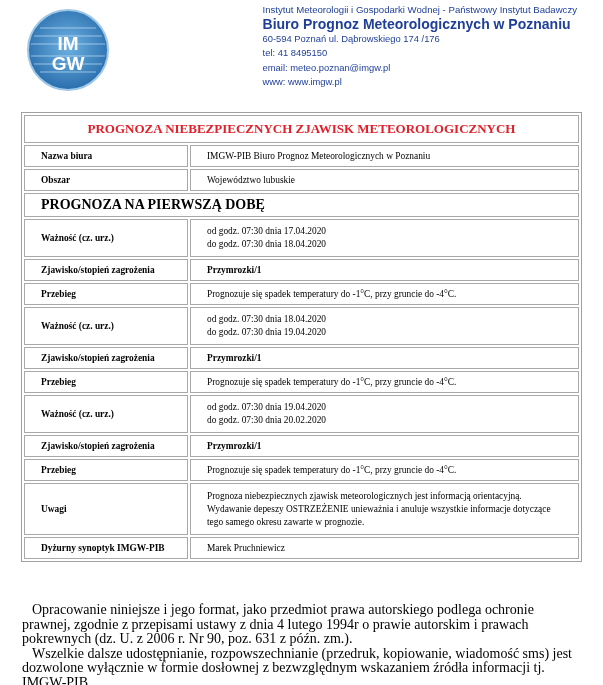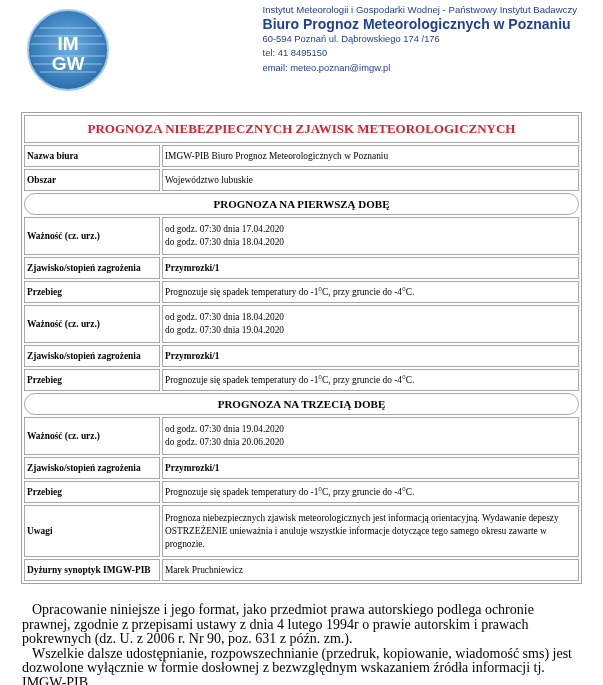--- a/index.html
+++ b/index.html
@@ -3,24 +3,24 @@
 <meta charset="utf-8">
 <style>
   html, body { margin: 0; padding: 0; background: #ffffff; }
   body { width: 603px; height: 685px; position: relative; overflow: hidden; font-family: "Liberation Serif", serif; color: #000; }
   .logo { position: absolute; left: 26px; top: 8px; width: 84px; height: 84px; }
   .org { position: absolute; right: 26px; top: 3px; text-align: left; font-family: "Liberation Sans", sans-serif; font-size: 9.4px; line-height: 14.4px; color: #1f3f99; }
   .org .bold { font-weight: bold; font-size: 14px; }
   .org .inst { font-size: 9.6px; }
   .frame { position: absolute; left: 21px; top: 112px; width: 559px; border: 1px solid #a0a0a0; }
   table.main { width: 100%; border-collapse: separate; border-spacing: 2px; font-size: 9.4px; }
-  table.main td { border: 1px solid #a9a9a9; padding: 3px 2px; vertical-align: middle; }
+  table.main td { border: 1px solid #a9a9a9; padding: 3px 16px; vertical-align: middle; }
   td.label { width: 130px; font-weight: bold; }
   td.title { text-align: center; color: #e0202a; font-weight: bold; font-size: 13px; height: 20px; padding: 3px; }
-  td.section { text-align: center; font-weight: bold; font-size: 11px; height: 14px; border-radius: 11px; }
+  td.section { font-weight: bold; font-size: 14px; height: 14px; }
   td.tall { height: 30px; line-height: 13px; }
   td.med { height: 14px; margin-left: 6px; }
   .footer { position: absolute; left: 22px; top: 603px; width: 558px; font-size: 14px; line-height: 14.6px; }
   .footer p { margin: 0; text-indent: 10px; }
 </style>
 </head>
 <body>
 
 <div class="logo">
   <svg width="84" height="84" viewBox="0 0 84 84">
@@ -43,20 +43,21 @@
     <text x="42" y="62" text-anchor="middle" font-family="Liberation Sans, sans-serif" font-weight="bold" font-size="19" fill="#ffffff">GW</text>
   </svg>
 </div>
 
 <div class="org">
   <div class="inst">Instytut Meteorologii i Gospodarki Wodnej - Państwowy Instytut Badawczy</div>
   <div class="bold">Biuro Prognoz Meteorologicznych w Poznaniu</div>
   <div>60-594 Poznań ul. Dąbrowskiego 174 /176</div>
   <div>tel: 41 8495150</div>
   <div>email: meteo.poznan@imgw.pl</div>
+  <div>www: www.imgw.pl</div>
 </div>
 
 <div class="frame">
 <table class="main">
   <tbody>
         <tr>
           <td colspan="2" class="title">PROGNOZA NIEBEZPIECZNYCH ZJAWISK METEOROLOGICZNYCH</td>
         </tr>
   <tr>
     <td class="label med">Nazwa biura</td>
@@ -96,27 +97,24 @@
   <tr>
     <td class="label med">Zjawisko/stopień zagrożenia</td>
     <td style="font-weight:bold">Przymrozki/1</td>
   </tr>
   <tr>
     <td class="label med">Przebieg</td>
     <td>Prognozuje się spadek temperatury do -1°C, przy gruncie do -4°C.</td>
   </tr>
 
   <tr>
-          <td colspan="2" class="section">PROGNOZA NA TRZECIĄ DOBĘ</td>
-        </tr>
-  <tr>
     <td class="label tall">Ważność (cz. urz.)</td>
     <td class="tall">
       <div>od godz. 07:30 dnia 19.04.2020</div>
-      <div>do godz. 07:30 dnia 20.06.2020</div>
+      <div>do godz. 07:30 dnia 20.02.2020</div>
     </td>
   </tr>
   <tr>
     <td class="label med">Zjawisko/stopień zagrożenia</td>
     <td style="font-weight:bold">Przymrozki/1</td>
   </tr>
   <tr>
     <td class="label med">Przebieg</td>
     <td>Prognozuje się spadek temperatury do -1°C, przy gruncie do -4°C.</td>
   </tr>

